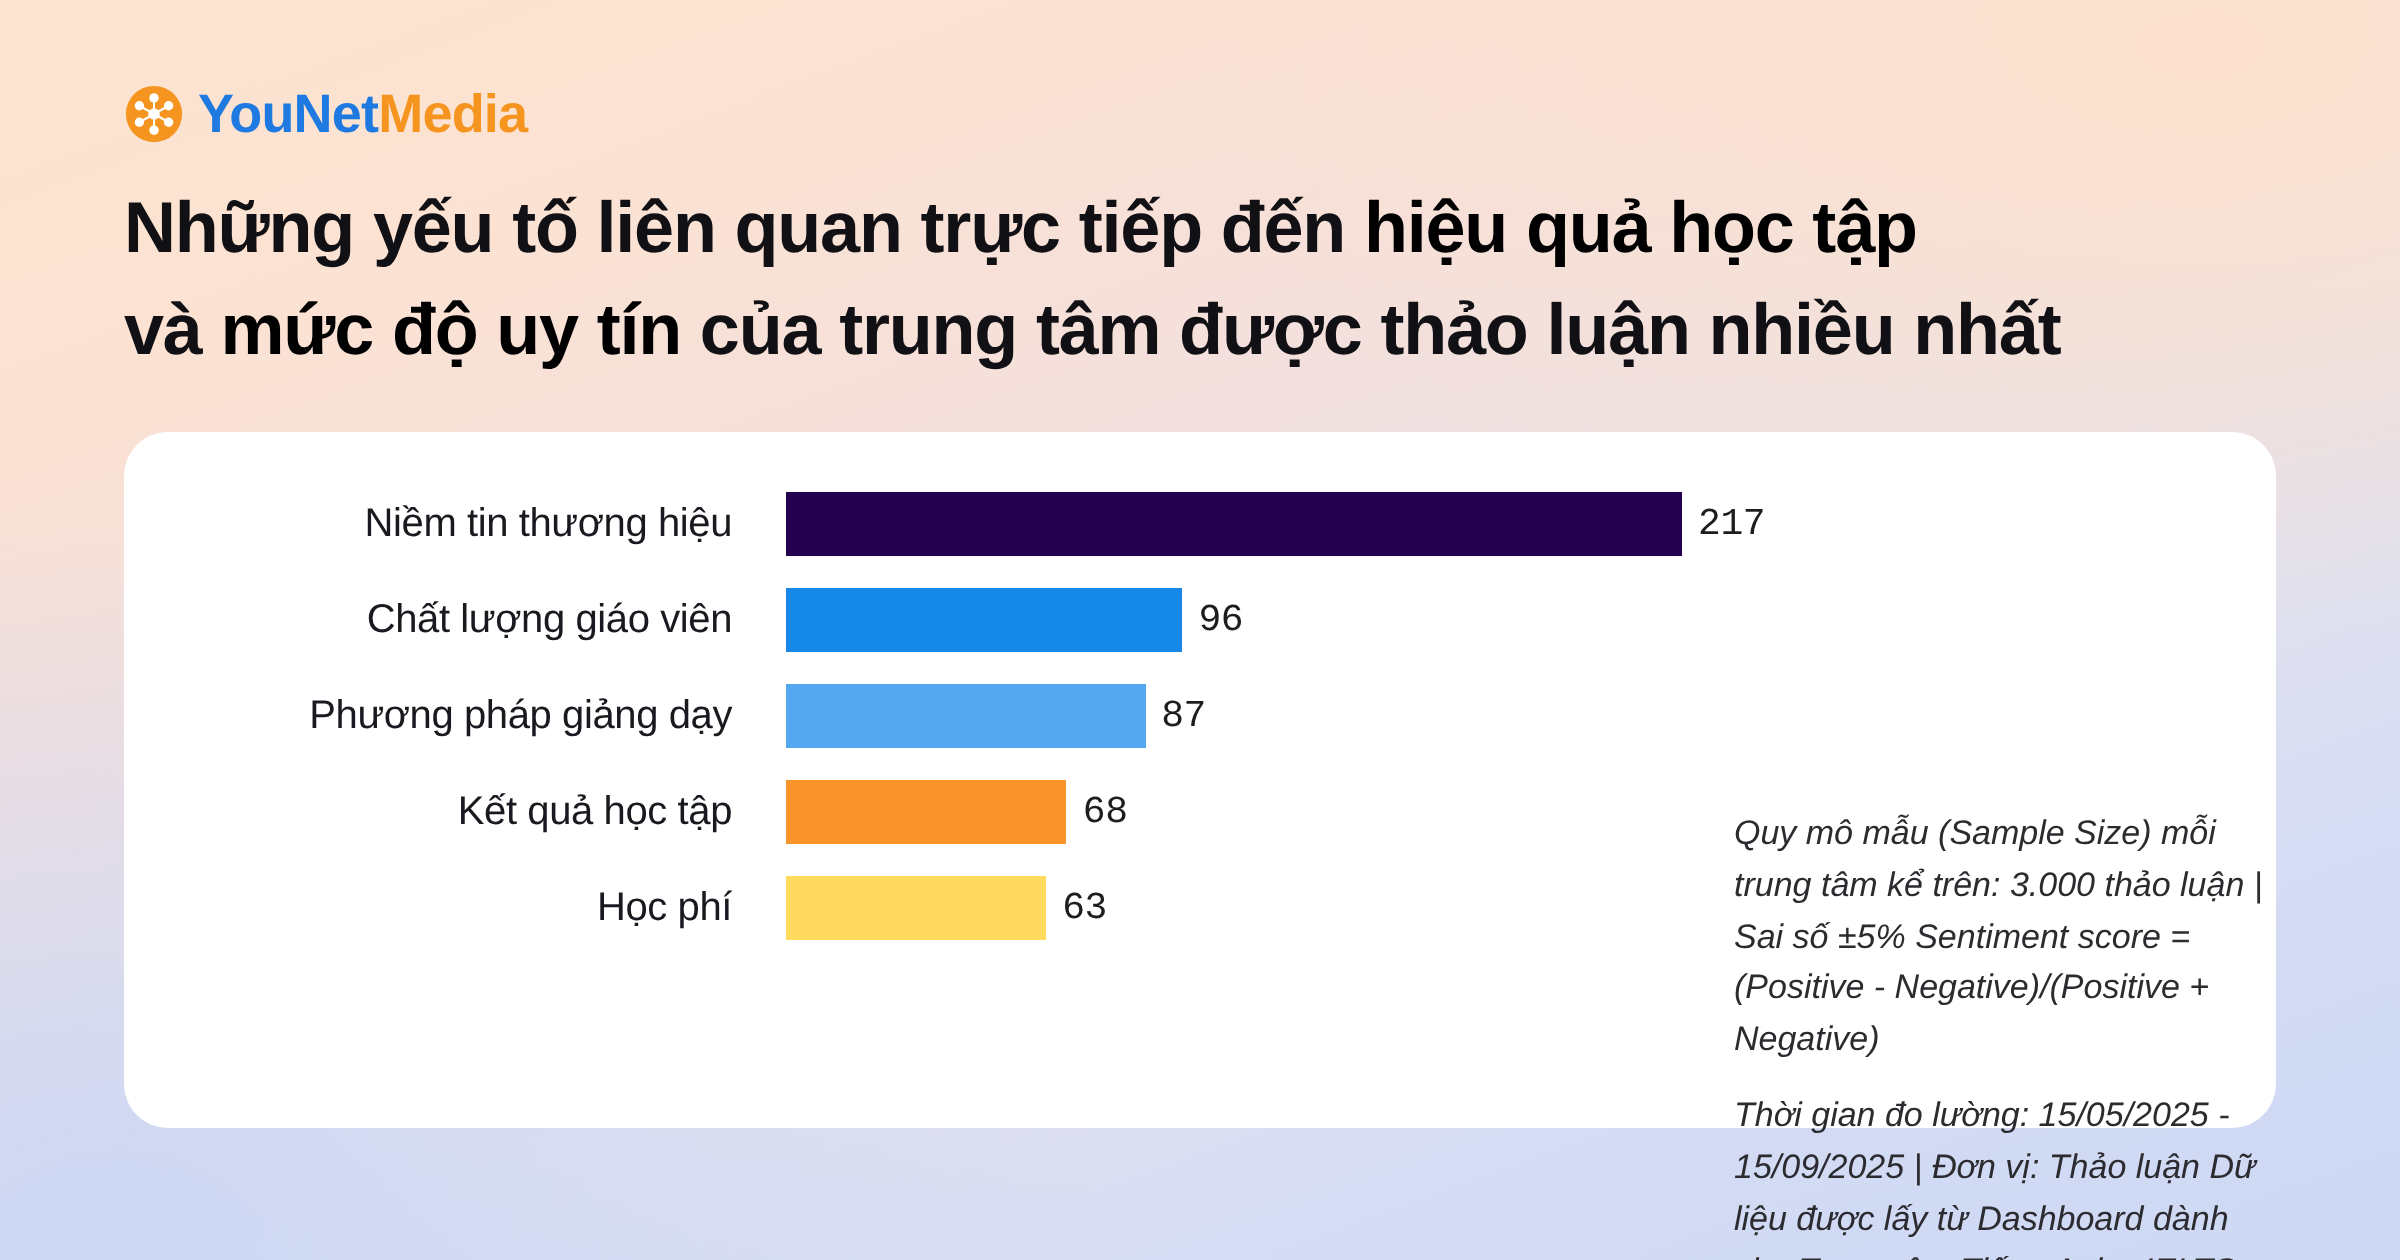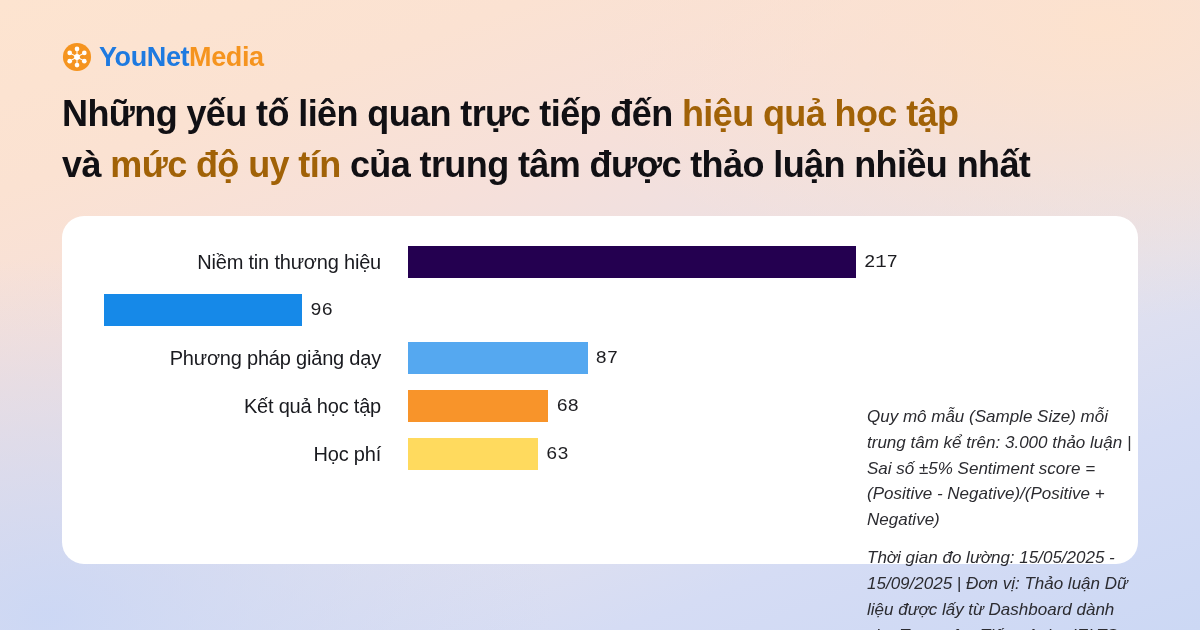--- a/index.html
+++ b/index.html
@@ -70,39 +70,38 @@
     position: absolute;
     left: 62px;
     top: 88px;
     width: 1080px;
     font-size: 36px;
     font-weight: 700;
     letter-spacing: -0.6px;
     line-height: 1.42;
     color: #111014;
   }
-  .hl-accent { color: #a16207; }
+  .hl-accent { color: #000000; }
 
   
   #chart-card {
     position: absolute;
     left: 62px;
     top: 216px;
     width: 1076px;
     height: 348px;
     background: #ffffff;
     border-radius: 22px;
   }
 
   #chart-area {
     position: absolute;
     left: 0;
     top: 22px;
     width: 100%;
-    margin-left: 15px;
   }
 
   .chart-row {
     position: relative;
     height: 48px;
     display: flex;
     align-items: center;
   }
 
   .row-label {
@@ -189,20 +188,21 @@
 
       <div class="chart-row">
         <div class="row-label">Niềm tin thương hiệu</div>
         <div class="bar-track">
           <div class="bar" id="bar-0" style="width: 448px; background: rgb(36, 0, 80);"></div>
           <div class="bar-value">217</div>
         </div>
       </div>
 
       <div class="chart-row">
+        <div class="row-label">Chất lượng giáo viên</div>
         <div class="bar-track">
           <div class="bar" id="bar-1" style="width: 198.2px; background: rgb(22, 137, 232);"></div>
           <div class="bar-value">96</div>
         </div>
       </div>
 
       <div class="chart-row">
         <div class="row-label">Phương pháp giảng dạy</div>
         <div class="bar-track">
           <div class="bar" id="bar-2" style="width: 179.6px; background: rgb(85, 168, 240);"></div>

